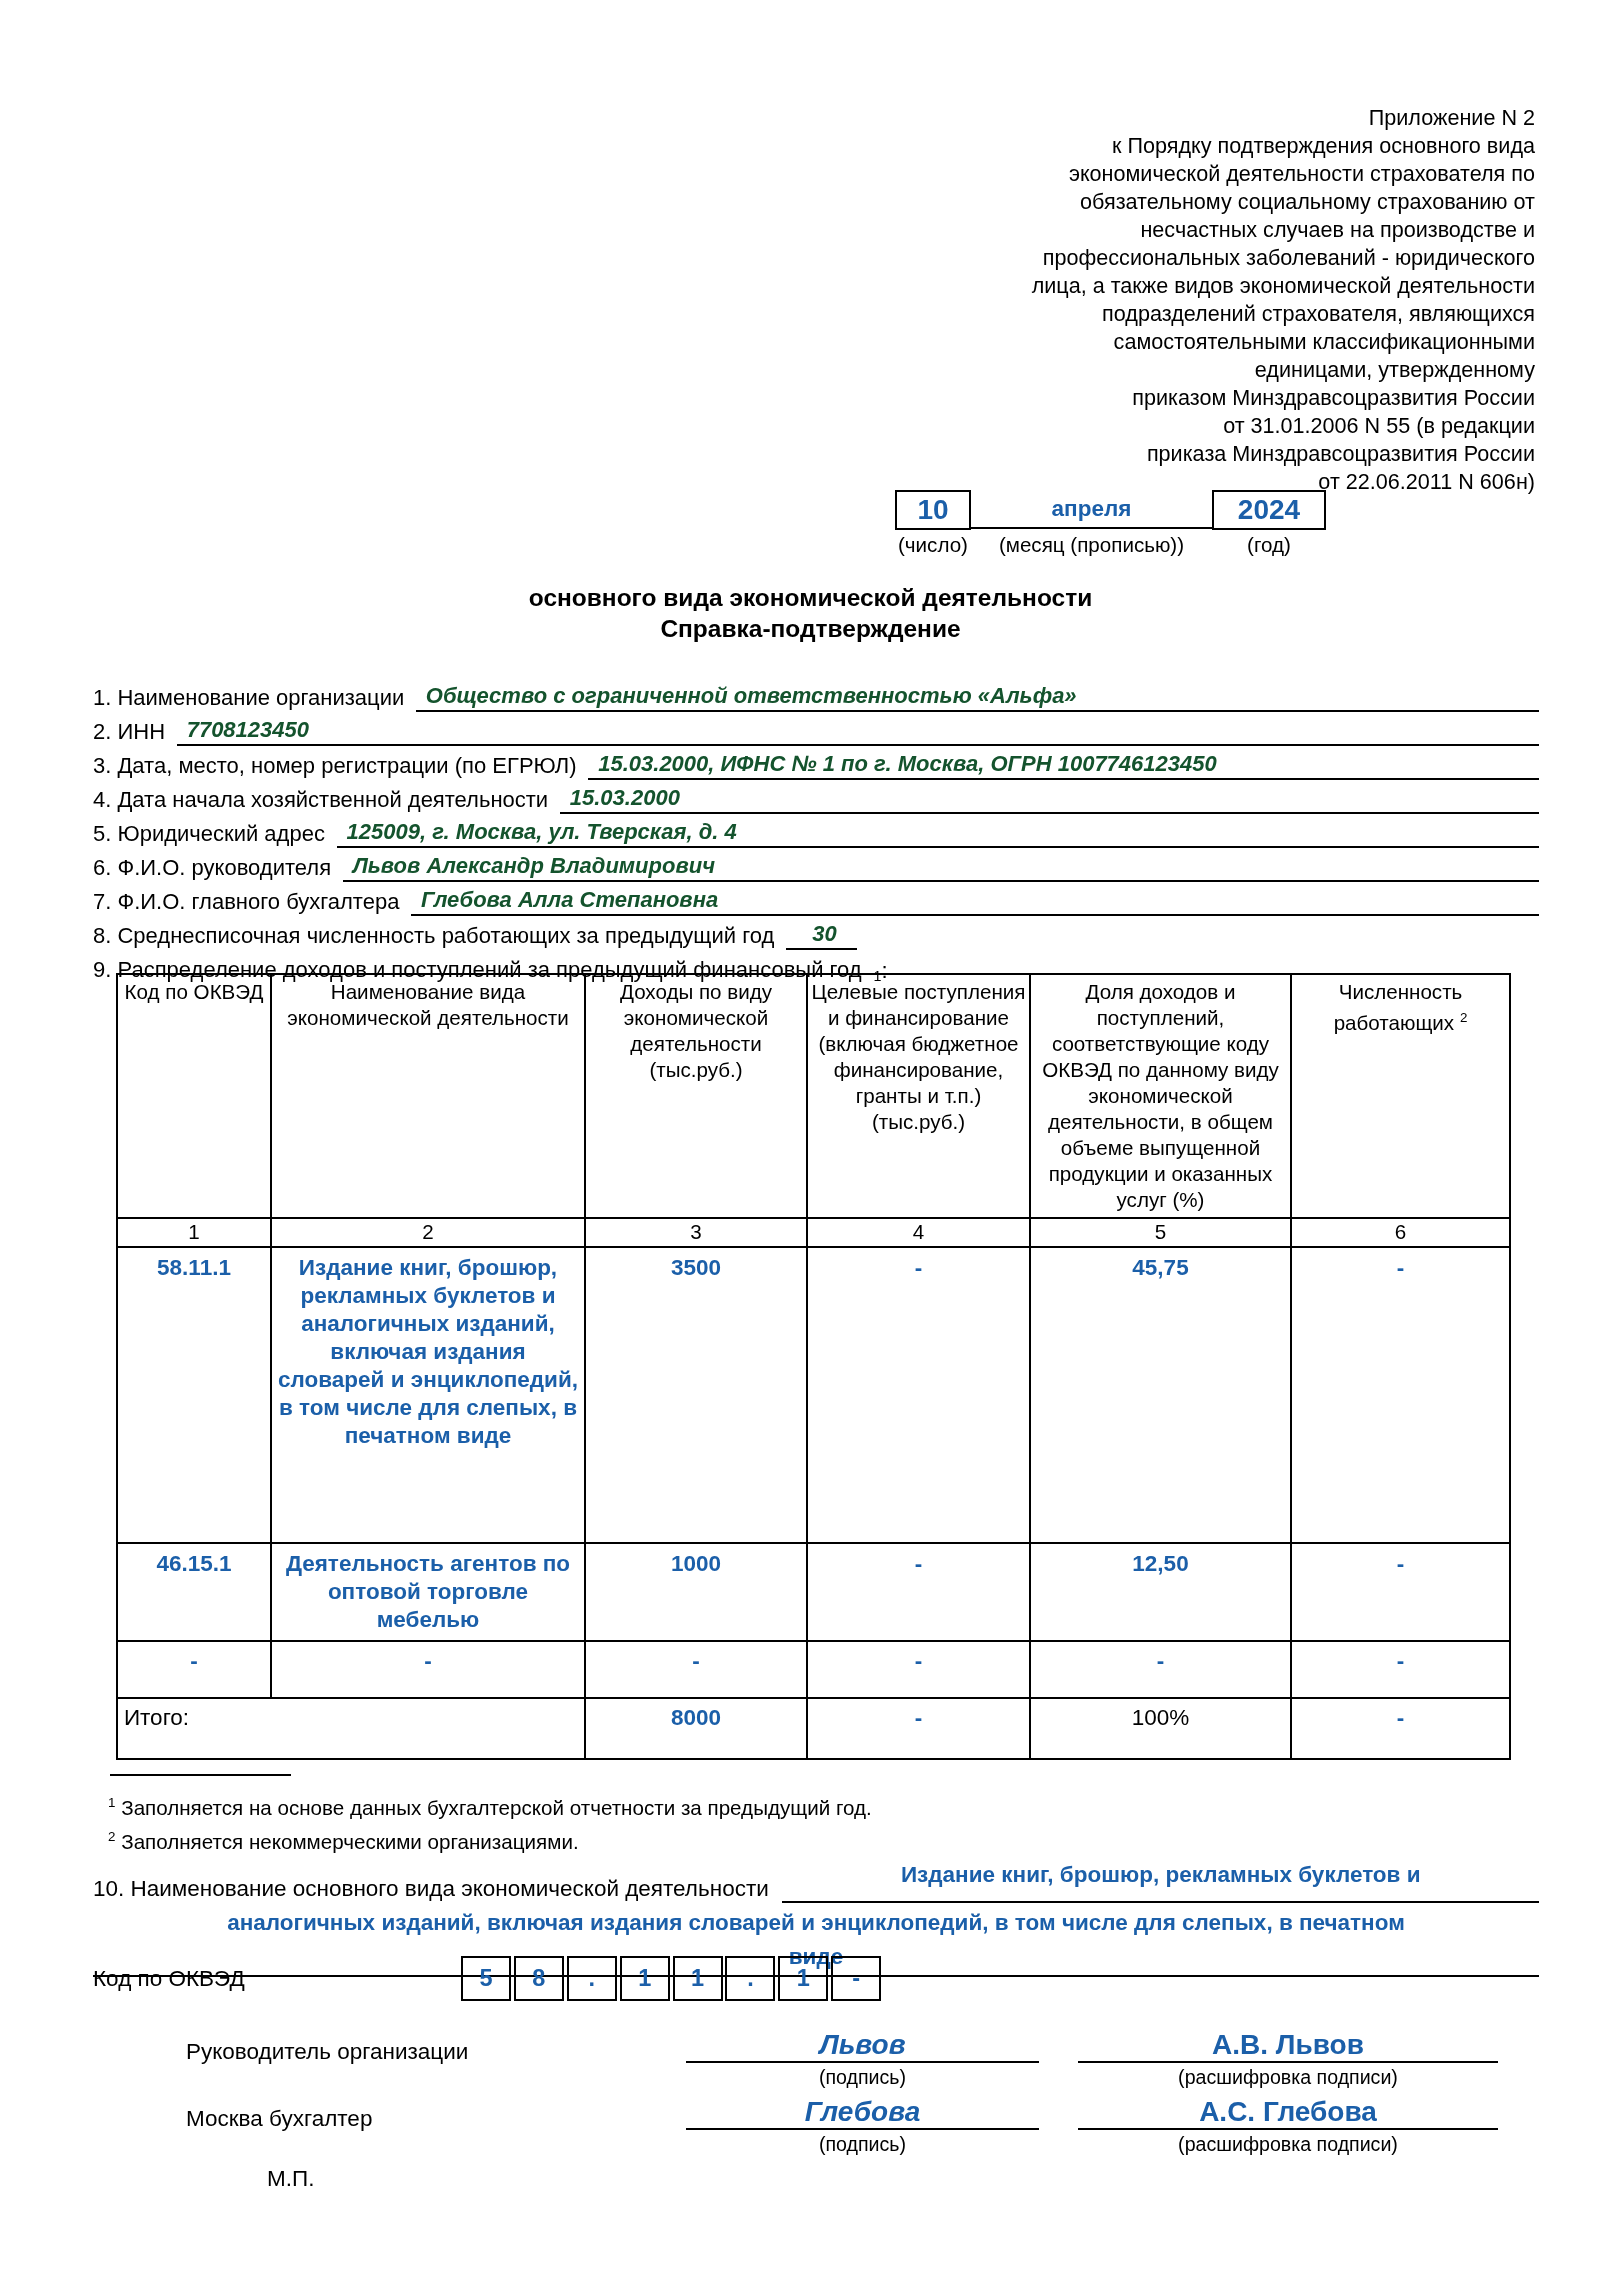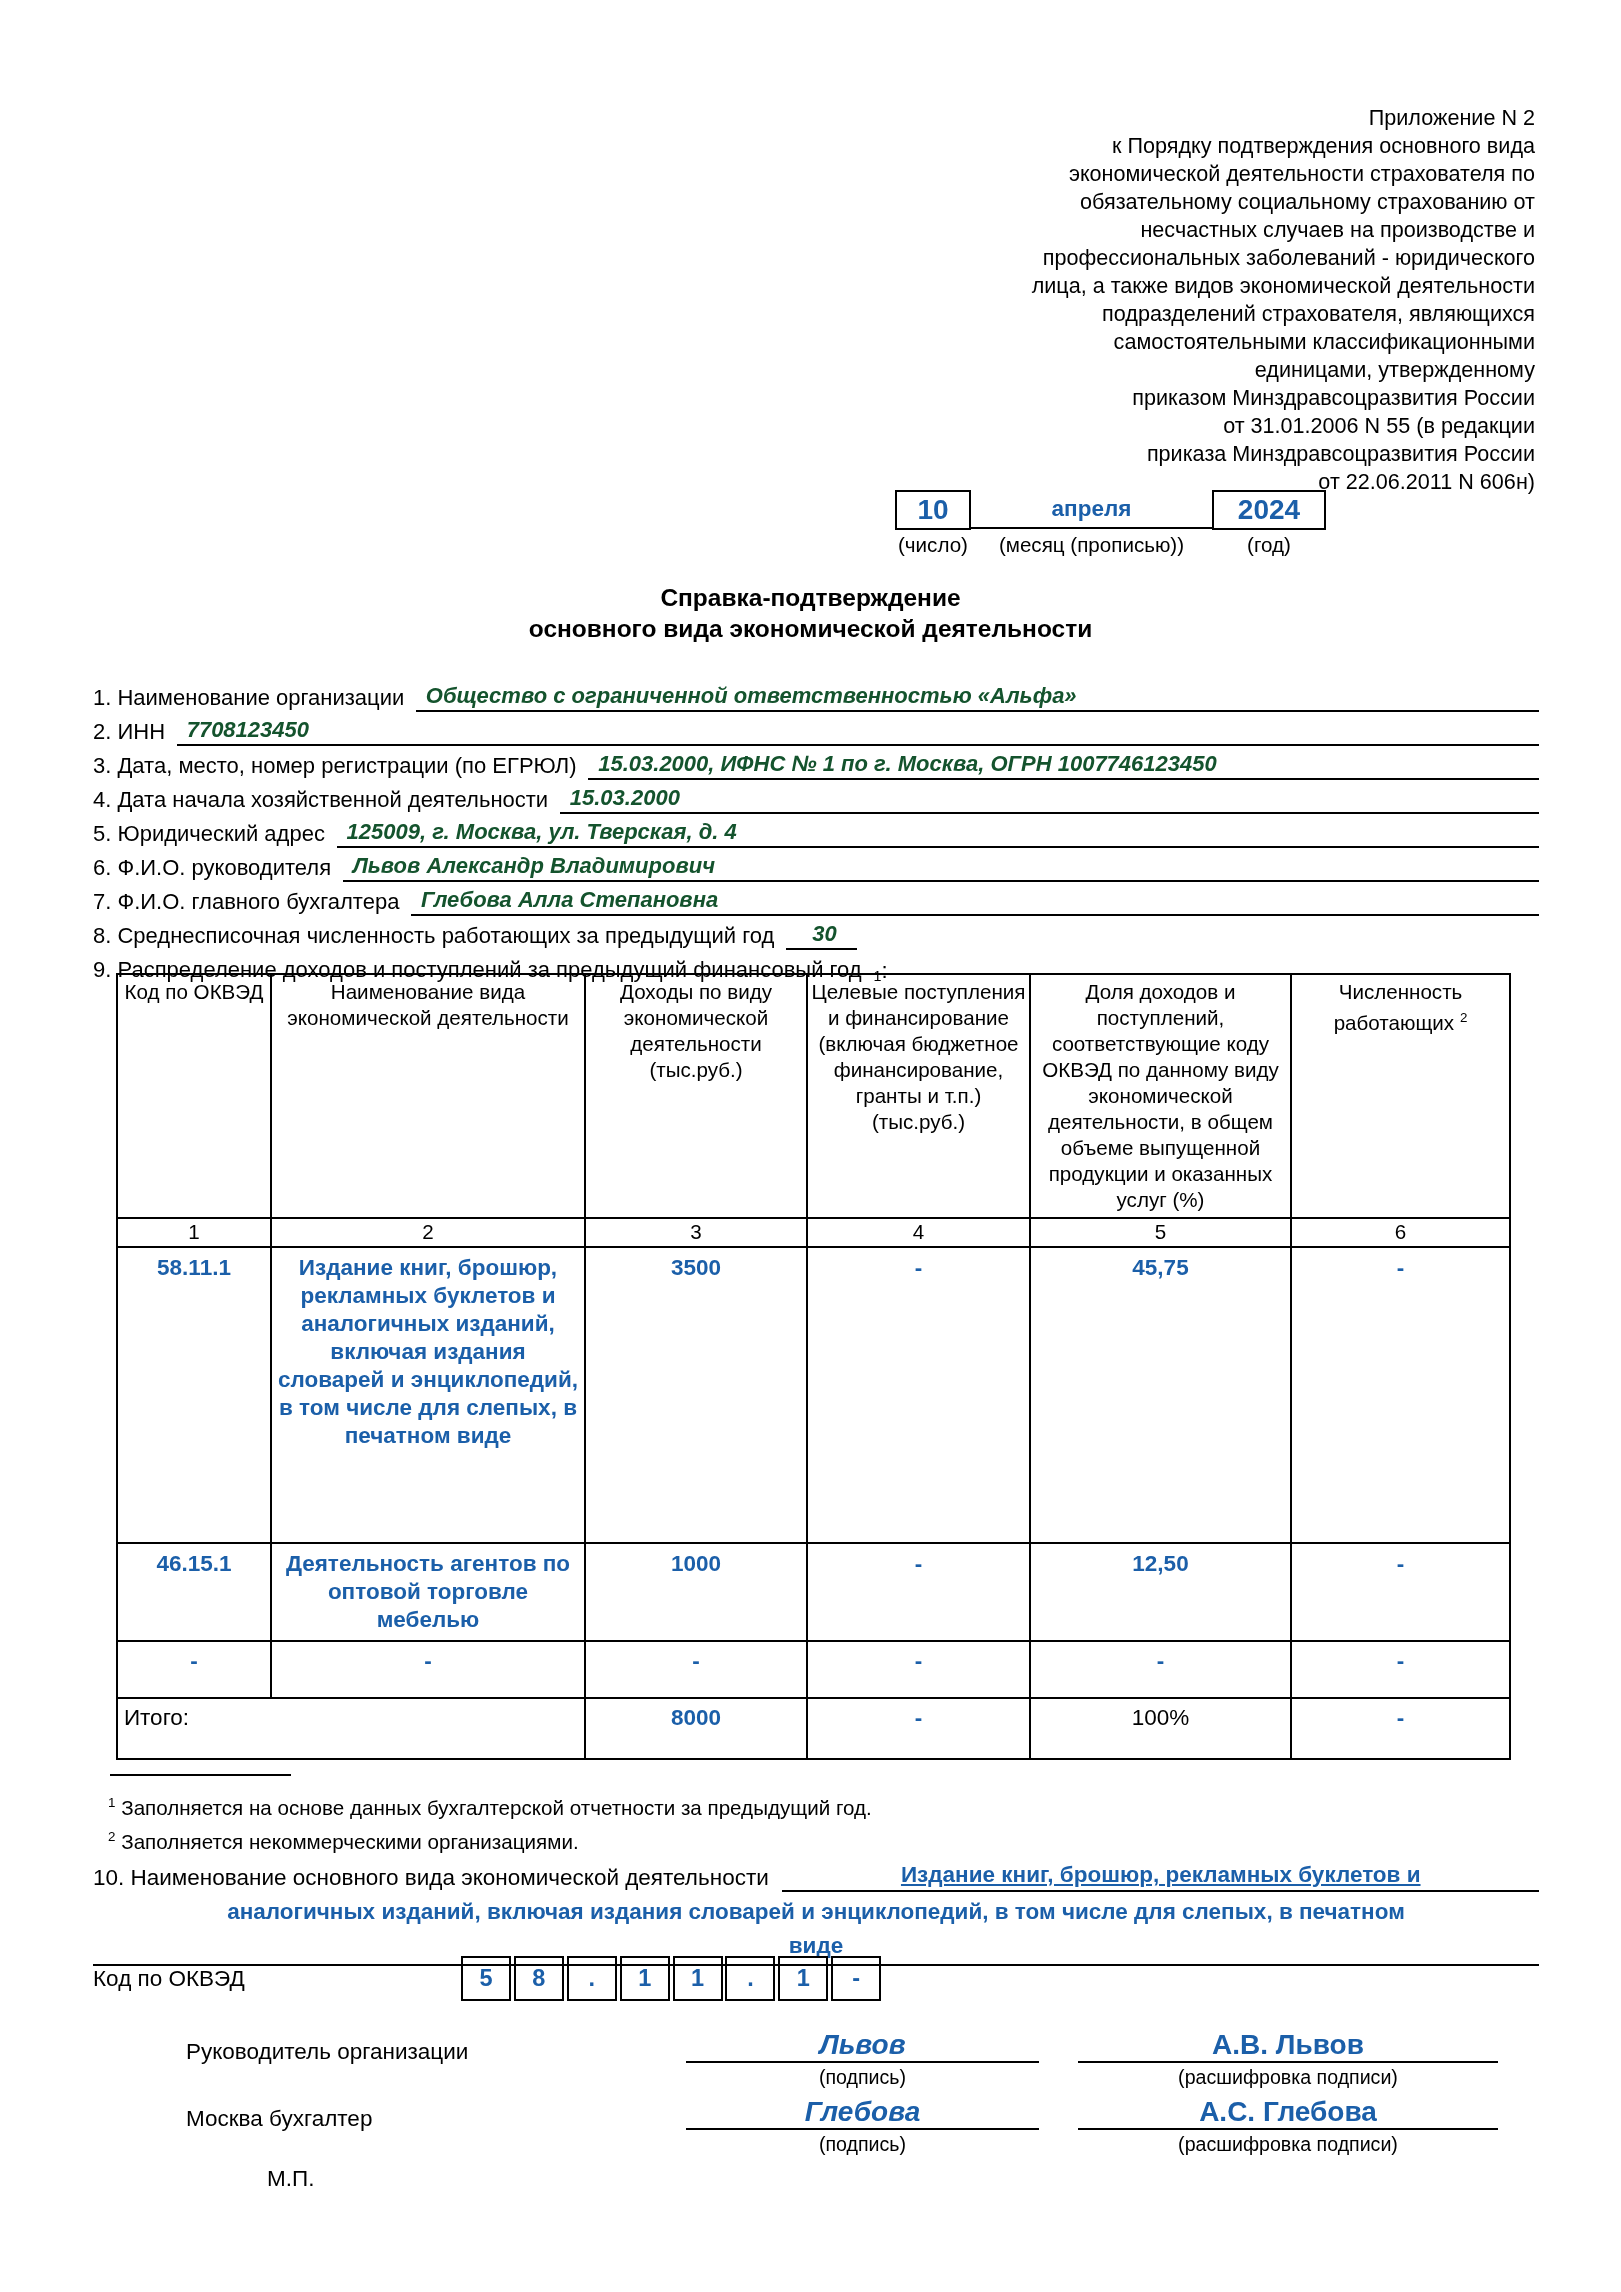--- a/index.html
+++ b/index.html
@@ -62,21 +62,21 @@
   .footnote-sep { position:absolute; top:1774px; left:110px; width:181px;
     border-top:2.9px solid #000; }
   .footnotes { position:absolute; top:1788px; left:108px; font-size:20.6px; line-height:29px; }
   sup { font-size:0.65em; }
 
   
   .item10 { position:absolute; top:1860px; left:93px; right:82px; font-size:22.5px;
     line-height:29px; }
   .item10-line1 { display:flex; align-items:flex-end; }
   .item10-label { white-space:nowrap; padding-right:13.7px; }
-  .item10-v1 { flex:1; text-align:center; border-bottom:2px solid #000; padding-bottom:1px;text-decoration:underline; }
+  .item10-v1 { flex:1; text-align:center; border-bottom:2px solid #000; padding-bottom:12px; }
   .item10-v2 { text-align:center; padding-top:4.9px; }
   .item10-v3 { text-align:center; border-bottom:2.9px solid #000; padding:4.9px 0 3.9px 0; }
 
   
   .okved-row { position:absolute; top:1956px; left:93px; display:flex; align-items:center; }
   .okved-label { font-size:22.5px; width:368px; }
   .okved-cells { display:flex; gap:2.9px; }
   .okved-cell { width:50px; height:45px; border:2px solid #000; display:flex;
     align-items:center; justify-content:center; font-size:23.5px; }
 
@@ -122,22 +122,22 @@
       <div class="date-box year blue">2024</div>
     </div>
     <div class="date-labels">
       <div class="dl1">(число)</div>
       <div class="dl2">(месяц (прописью))</div>
       <div class="dl3">(год)</div>
     </div>
   </div>
 
   <div class="doc-title">
+    <div>основного вида экономической деятельности</div>
     <div>Справка-подтверждение</div>
-    <div>основного вида экономической деятельности</div>
   </div>
 
   <div class="fields">
     <div class="field-row">
       <span class="field-label">1. Наименование организации</span>
       <span class="field-value">Общество с ограниченной ответственностью «Альфа»</span>
     </div>
     <div class="field-row">
       <span class="field-label">2. ИНН</span>
       <span class="field-value">7708123450</span>

